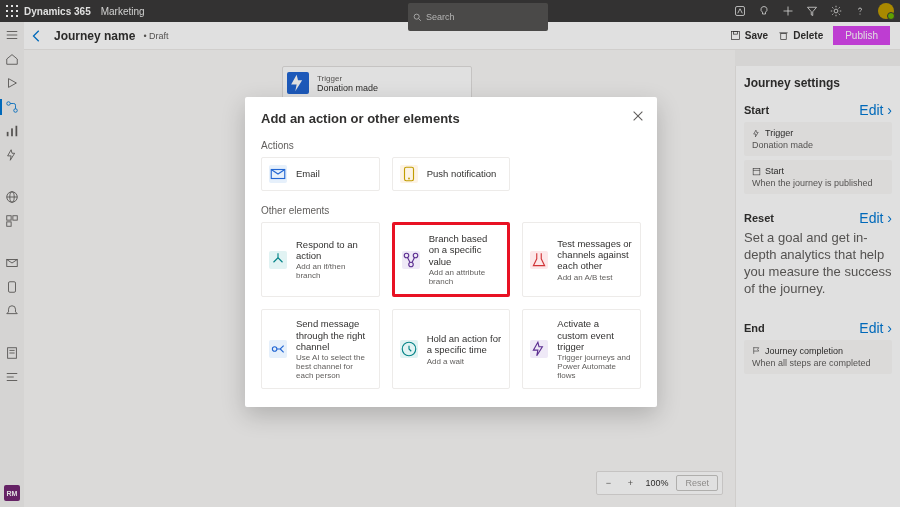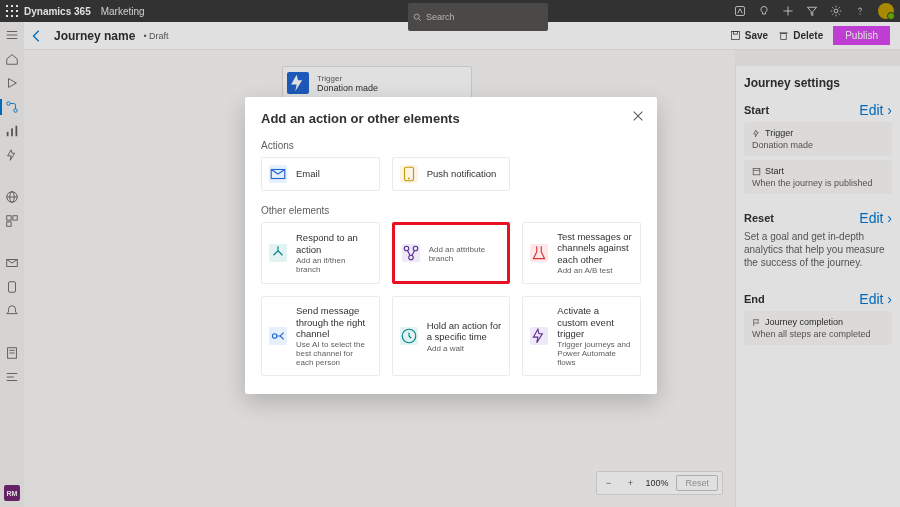--- a/index.html
+++ b/index.html
@@ -46,21 +46,21 @@
 
 .rightpanel { position: absolute; right: 0; top: 66px; bottom: 0; width: 165px; background: #fff; border-left: 1px solid #edebe9; padding: 10px 8px; overflow: hidden; }
 .rightpanel h2 { font-size: 12px; font-weight: 600; color: #323130; margin-bottom: 12px; }
 .section-head { display: flex; justify-content: space-between; align-items: center; margin-bottom: 4px; }
 .section-head .slabel { font-size: 11px; font-weight: 600; color: #323130; }
 .section-head .edit { font-size: 14px; color: #0078d4; }
 .section-head .edit::after { content: " ›"; }
 .card { background: #faf9f8; padding: 6px 8px; font-size: 9px; color: #323130; margin-bottom: 4px; border-radius:2px;}
 .card .clabel { display:flex; align-items:center; gap:4px; margin-bottom:2px; color:#323130;}
 .card .cval { color:#605e5c; }
-.sectiondesc { font-size: 10px; color: #605e5c; line-height: 1.3; margin-bottom: 10px;}
+.sectiondesc { font-size: 13px; color: #605e5c; line-height: 1.3; margin-bottom: 10px;}
 .sectgap { height: 12px; }
 
 
 .scrim { position: absolute; inset: 0; background: rgba(0,0,0,.12); }
 .modal { position: absolute; left: 245px; top: 97px; width: 412px; background: #fff; box-shadow: 0 8px 24px rgba(0,0,0,.2); border-radius: 2px; padding: 14px 16px 18px; }
 .modal h3 { font-size: 13px; font-weight: 600; color: #323130; }
 .modal .close { position: absolute; right: 12px; top: 12px; width: 14px; height: 14px; color: #605e5c; }
 .modal .grouplabel { font-size: 10px; color: #605e5c; margin-top: 14px; margin-bottom: 6px; }
 .modal .grid { display: grid; grid-template-columns: 1fr 1fr 1fr; gap: 12px; }
 .tile { border: 1px solid #edebe9; border-radius: 2px; padding: 8px 8px 8px 34px; position: relative; min-height: 34px; display:flex; flex-direction:column; justify-content:center;}
@@ -370,20 +370,21 @@
     </div>
     <div class="tile highlight">
       <div class="ticon ic-purple">
           <svg viewBox="0 0 16 16">
             <circle cx="4" cy="4" r="2" fill="none" stroke="currentColor"></circle>
             <circle cx="12" cy="4" r="2" fill="none" stroke="currentColor"></circle>
             <circle cx="8" cy="12" r="2" fill="none" stroke="currentColor"></circle>
             <path d="M5 6l2 4M11 6l-2 4" stroke="currentColor"></path>
           </svg>
         </div>
+      <div class="ttitle">Branch based on a specific value</div>
       <div class="tsub">Add an attribute branch</div>
     </div>
     <div class="tile">
       <div class="ticon ic-red">
           <svg viewBox="0 0 16 16">
             <path d="M6 2v5L3 13h10L10 7V2" fill="none" stroke="currentColor"></path>
           </svg>
         </div>
       <div class="ttitle">Test messages or channels against each other</div>
       <div class="tsub">Add an A/B test</div>

